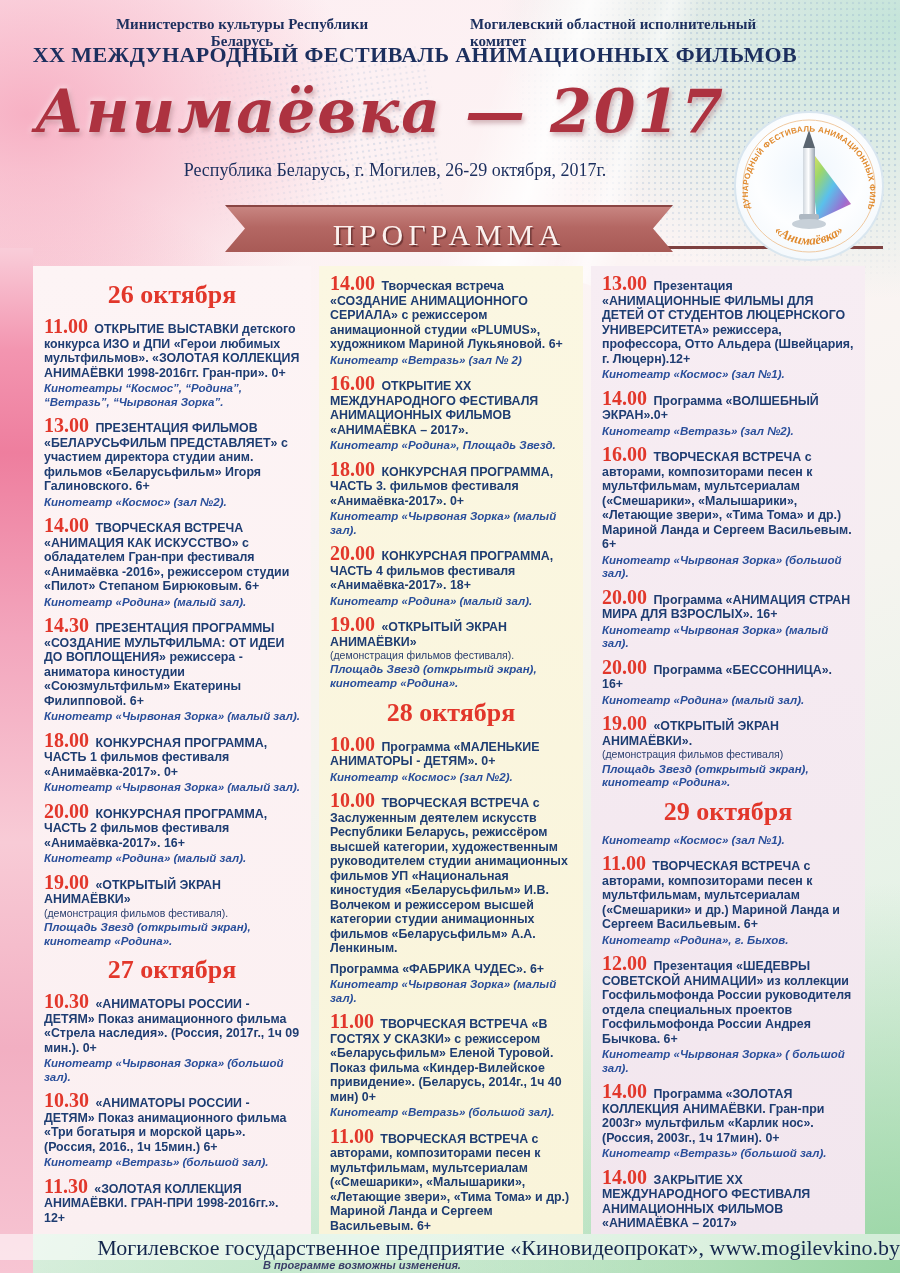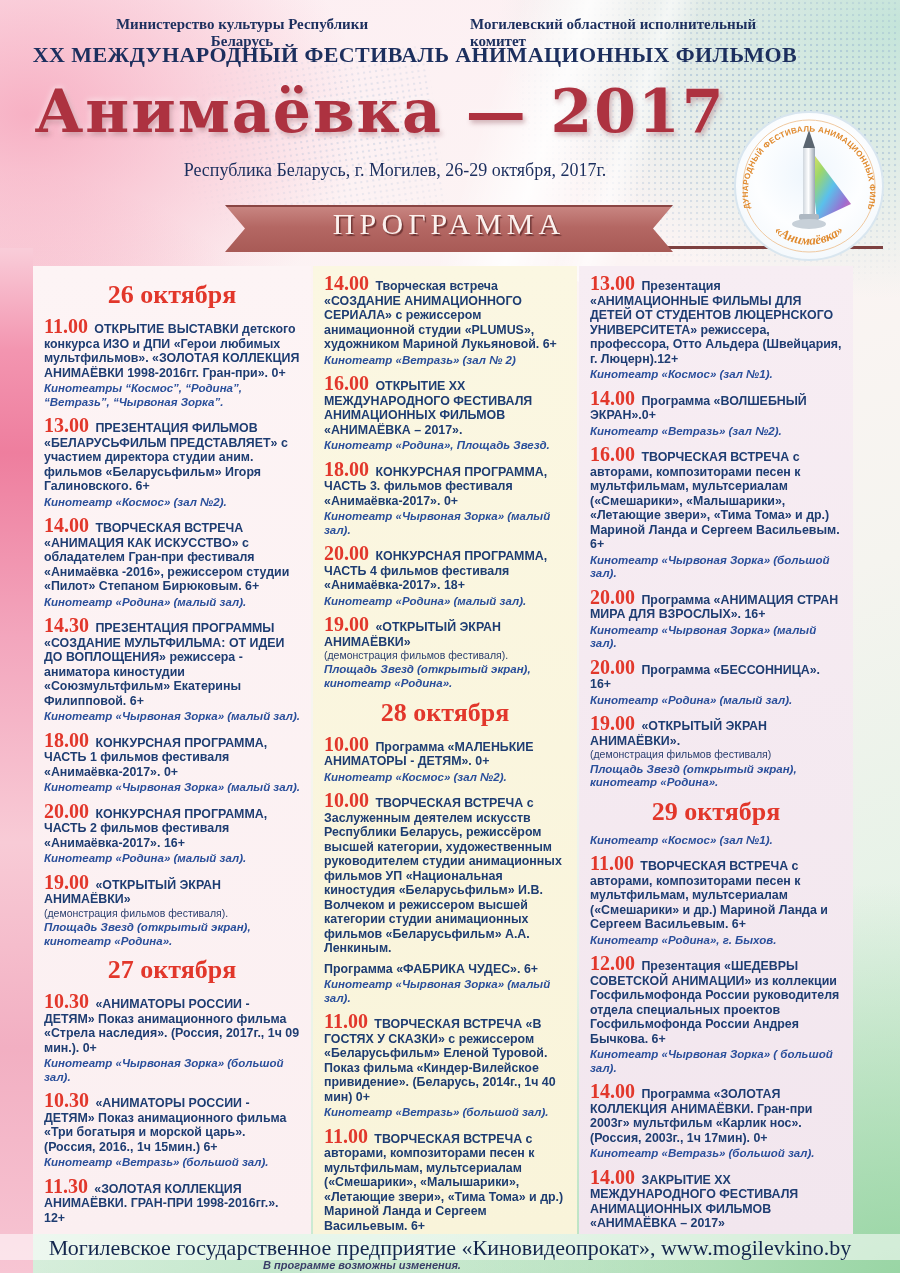--- a/index.html
+++ b/index.html
@@ -33,53 +33,53 @@
     position:absolute; left:0; top:248px; width:33px; height:1025px;
     background:linear-gradient(180deg,#f9cdd9 0%,#f395b0 10%,#ee7e9e 20%,#f3a6bd 38%,#f8cbd6 58%,#f2afc2 78%,#f7c5d3 100%);
   }
   
   .org{position:absolute; top:16px; font-family:"Liberation Serif",serif; font-weight:bold; font-size:15px; color:#1c2f5e;}
   .org.left{left:92px; width:300px; text-align:center;}
   .org.right{left:470px; width:340px; }
   .fest-line{position:absolute; top:42px; left:0; width:830px; text-align:center;
     font-family:"Liberation Serif",serif; font-weight:bold; font-size:22px; color:#1c2f5e; letter-spacing:.4px;}
   .script-title{position:absolute; top:76px; left:0; width:760px; text-align:center;
-    font-family:"DejaVu Serif",serif; font-weight:bold; font-size:60px; color:#ad3240;
+    font-family:"DejaVu Serif",serif; font-style:italic; font-weight:bold; font-size:60px; color:#ad3240;
     text-shadow:2px 3px 5px rgba(120,40,55,.35), 0 0 6px rgba(255,255,255,.9); letter-spacing:2px;}
   .loc-line{position:absolute; top:160px; left:0; width:790px; text-align:center;
     font-family:"Liberation Serif",serif; font-size:18px; color:#1c2f5e;}
   .ribbon-line{position:absolute; left:655px; top:246px; width:228px; height:3px; background:#7d4040;}
   .ribbon{
     position:absolute; left:225px; top:205px; width:448px; height:47px;
     background:linear-gradient(180deg,#c88581 0%,#b46763 45%,#a85a56 100%);
     clip-path:polygon(0 0,100% 0,calc(100% - 20px) 50%,100% 100%,0 100%,20px 50%);
     border-top:2px solid #8a4543; box-sizing:border-box;
-    display:flex; align-items:flex-start; justify-content:center;
+    display:flex; align-items:flex-end; justify-content:center;
   }
   .ribbon span{font-family:"Liberation Serif",serif; font-size:30px; letter-spacing:5px; color:#fbf1ee;
     text-shadow:1.5px 1.5px 1px #6e3534;}
   .logo{position:absolute; left:733px; top:108px; width:152px; height:156px;}
   
-  .columns{position:absolute; left:33px; top:266px; width:845px; height:968px; display:flex; gap:2px;}
+  .columns{position:absolute; left:33px; top:266px; width:845px; height:968px; display:flex; gap:8px;}
   .col{box-sizing:border-box; height:968px; overflow:hidden; padding:8px 11px 6px 11px;}
   .col.c0{width:278px; background:linear-gradient(180deg,#fdf4f5,#fbeff1);}
   .col.c1{width:264px; background:linear-gradient(180deg,#fbf7e2,#f9f4da);}
   .col.c2{width:274px; background:linear-gradient(180deg,#f7edf3,#f2e6ee);}
   .date-heading{font-family:"Liberation Serif",serif; font-weight:bold; font-size:26px; color:#e2372b;
     text-align:center; margin:6px 0 7px 0;}
   .event{margin-bottom:7px;}
   .event-desc{font-size:12.4px; line-height:1.17; color:#1e3d72; font-weight:bold;}
   .event-time{font-family:"Liberation Serif",serif; font-weight:bold; font-size:20px; color:#e2372b;
     line-height:.9; margin-right:3px;}
   .event-note{font-size:10.5px; color:#2c4070; line-height:1.15; font-weight:normal;}
   .event-extra{font-size:12.4px; line-height:1.17; color:#1e3d72; font-weight:bold; margin-top:6px;}
   .event-venue{font-size:11.5px; line-height:1.18; color:#2a4f9b; font-style:italic; font-weight:bold; margin-top:2px;}
   
   .footer-band{position:absolute; left:0; top:1234px; width:900px; height:26px; background:rgba(255,255,255,.55);}
-  .footer-main{position:absolute; left:0; top:1235px; width:900px; text-align:center;
+  .footer-main{position:absolute; left:0; top:1235px; width:900px; text-align:right;
     font-family:"Liberation Serif",serif; font-size:22px; color:#14264d;}
   .footer-note{position:absolute; left:0; top:1259px; width:724px; text-align:center;
     font-size:11px; font-style:italic; font-weight:bold; color:#3a3e68;}
 </style>
 </head>
 <body>
 
 <div class="page">
   <div class="dots a"></div>
   <div class="dots b"></div>

